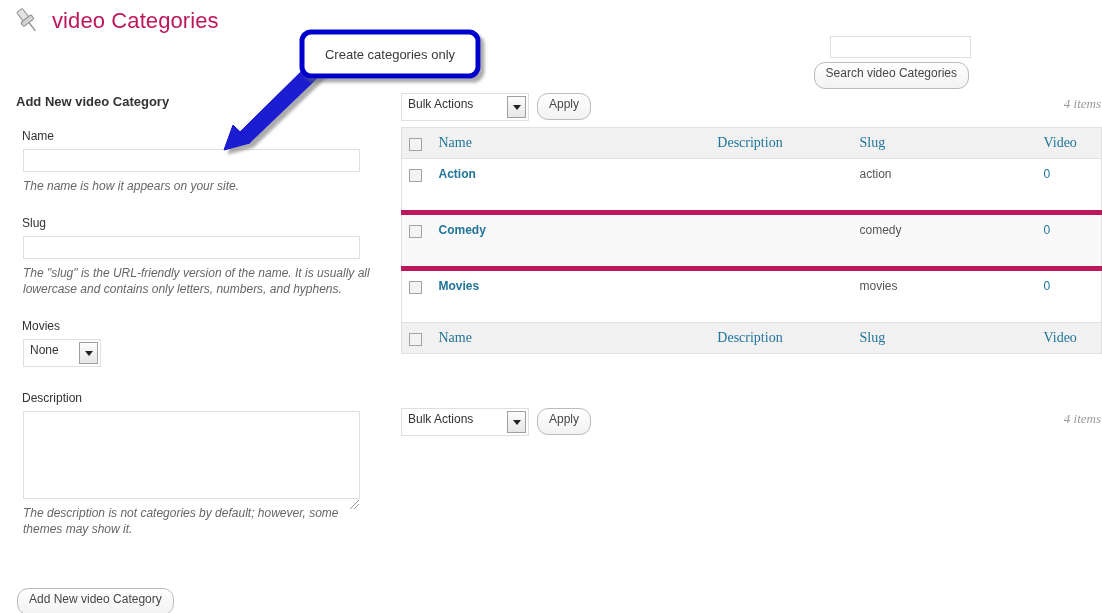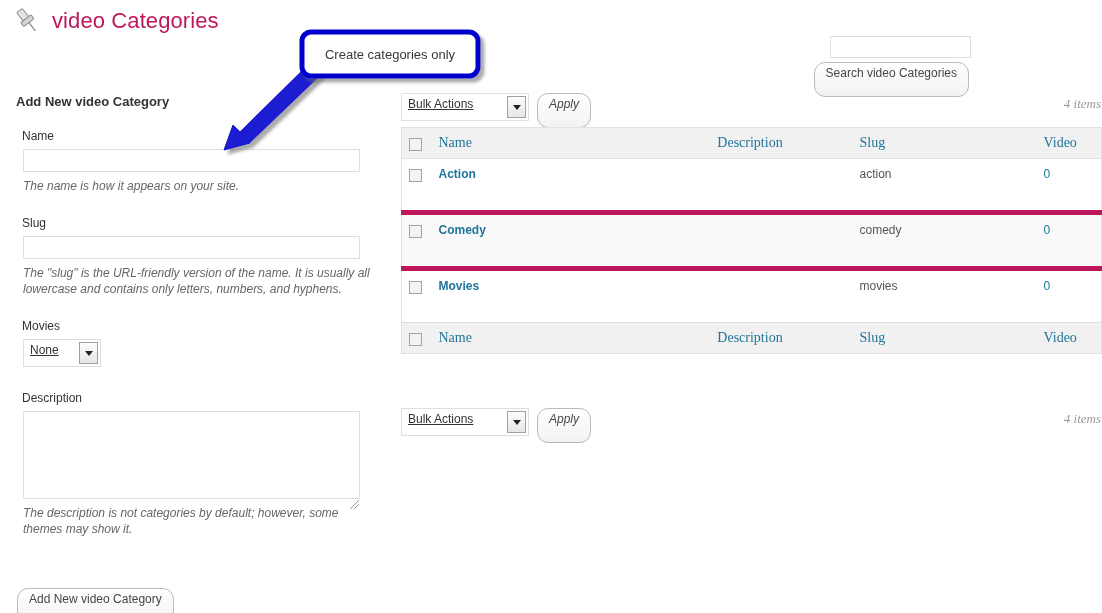--- a/index.html
+++ b/index.html
@@ -88,21 +88,20 @@
   
   .select-wrap {
     margin-left: 7px;
     display: inline-flex;
     align-items: stretch;
     height: 28px;
     border: 1px solid #dfdfdf;
     background: #fff;
     width: 78px;
     box-sizing: border-box;
-    text-decoration: underline;
   }
   .select-value {
     flex: 1;
     line-height: 21px;
     padding-left: 6px;
     font-size: 12px;
     color: #333;
     white-space: nowrap;
     overflow: hidden;
   }
@@ -142,21 +141,21 @@
     pointer-events: none;
   }
   .btn {
     display: inline-block;
     font-family: "Liberation Sans", sans-serif;
     font-size: 12px;
     color: #464646;
     background: linear-gradient(#ffffff, #f2f2f2);
     border: 1px solid #bbbbbb;
     border-radius: 11px;
-    padding: 3px 11px 16px 11px;
+    padding: 3px 11px 8px 11px;
     line-height: 14px;
     cursor: pointer;
     white-space: nowrap;
   }
   #submit-btn {
     position: absolute;
     left: 17px;
     top: 588px;
   }
 
@@ -187,21 +186,21 @@
 
   .tablenav {
     position: absolute;
     left: 401px;
     width: 700px;
     height: 22px;
   }
   #tablenav-top { top: 93px; }
   #tablenav-bottom { top: 408px; }
   .tablenav .select-wrap { margin-left: 0; width: 128px; float: left; }
-  .tablenav .apply-btn { float: left; margin-left: 8px; font-style: italic; }
+  .tablenav .apply-btn { float: left; margin-left: 8px; }
   .items-count {
     float: right;
     font-family: "Liberation Serif", serif;
     font-style: italic;
     font-size: 13px;
     color: #999999;
     line-height: 22px;
   }
 
   

